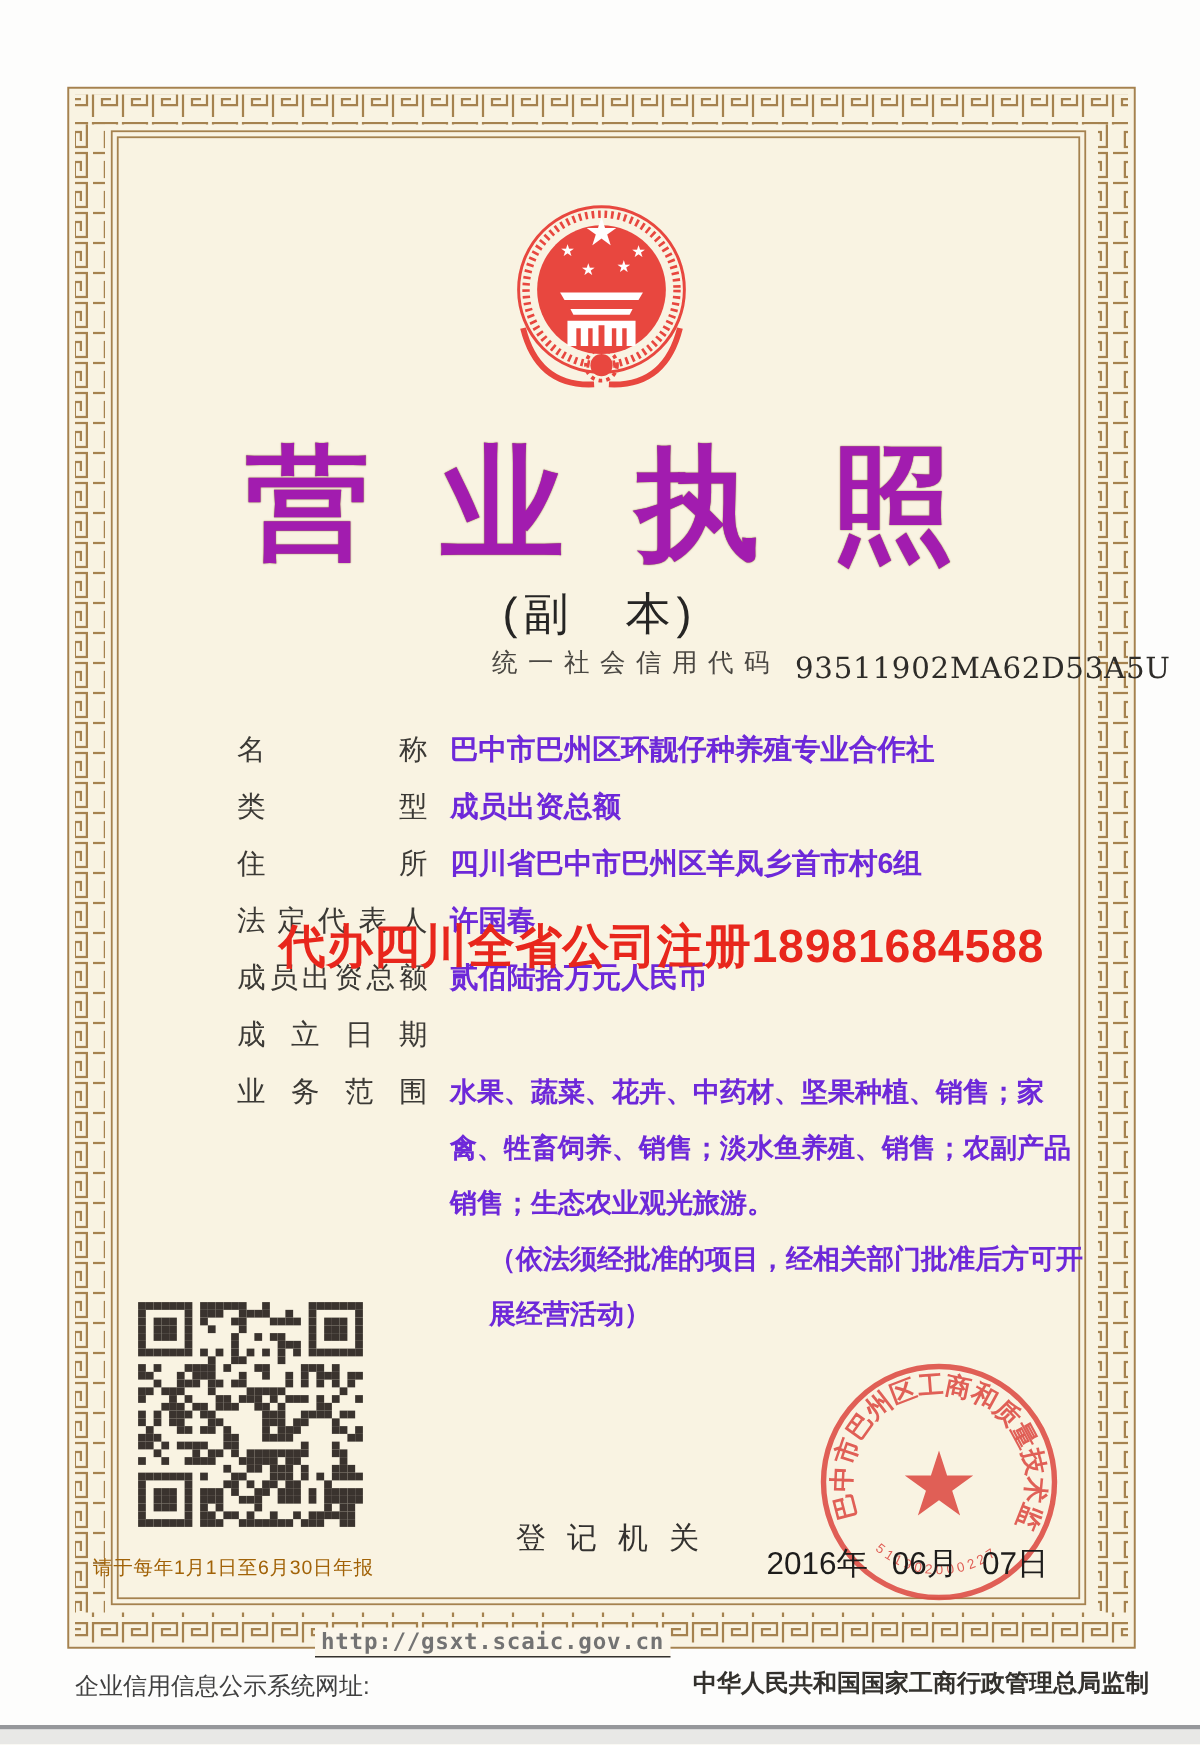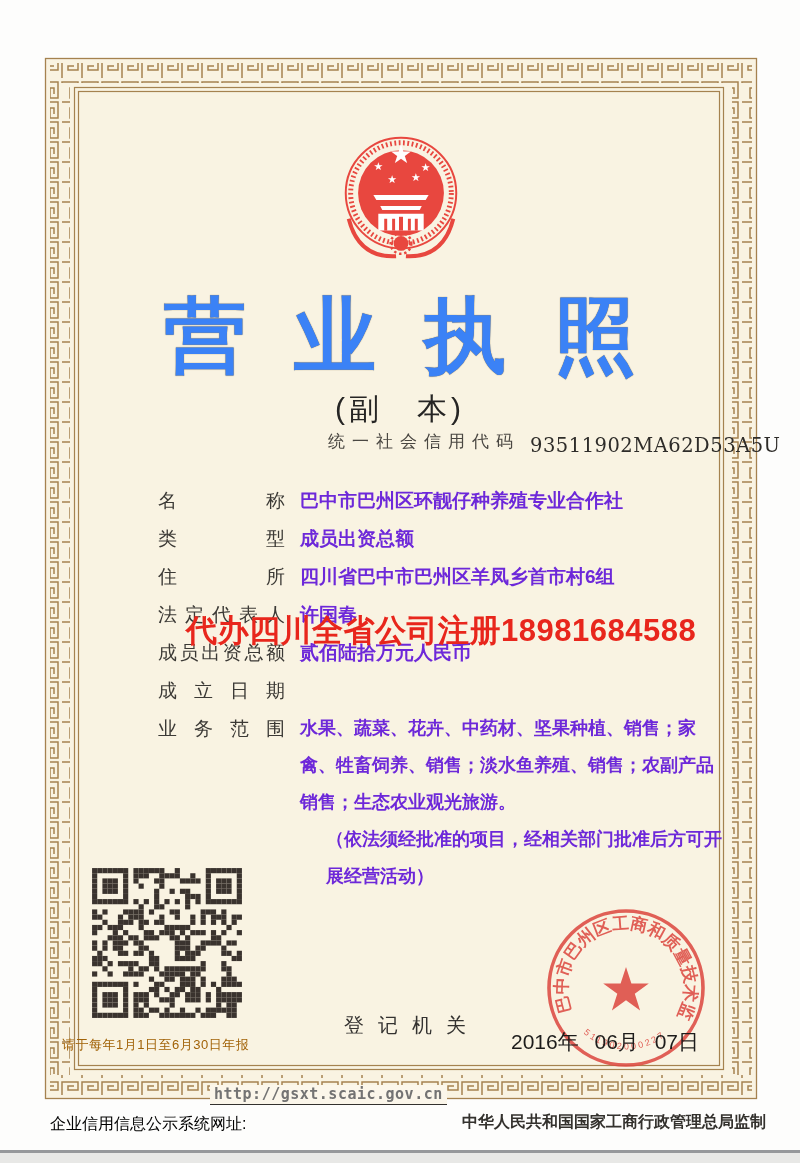--- a/index.html
+++ b/index.html
@@ -14,21 +14,21 @@
   
   .scan-bottom { position:absolute; left:0; top:1150px; width:800px; height:3px; background:#96989b; z-index:8; }
   .scan-bottom-fade { position:absolute; left:0; top:1153px; width:800px; height:10px; background:#e8e8e6; z-index:8; }
 
   
   .emblem { position:absolute; left:327px; top:131px; width:148px; height:140px; z-index:2; }
 
   
   .title {
     position:absolute; left:0; top:282px; width:800px; text-align:center;
-    font-size:82px; font-weight:700; color:#3b82f6;
+    font-size:82px; font-weight:700; color:#a21caf;
     letter-spacing:48px; padding-left:48px; z-index:2;
     text-shadow:0 0 1px #7a5a22;
   }
   .subtitle {
     position:absolute; left:0; top:389px; width:800px; text-align:center;
     font-size:30px; font-weight:500; color:#262524; letter-spacing:4px; z-index:2;
   }
   .credit-row { position:absolute; left:328px; top:429px; z-index:2; white-space:nowrap; }
   .credit-label { font-size:17px; letter-spacing:7px; color:#4a4742; }
   .credit-code {
@@ -81,21 +81,21 @@
   .site-url {
     position:absolute; left:210px; top:1085px; z-index:4;
     font-family:"DejaVu Sans Mono","Liberation Mono",monospace;
     font-size:15px; font-weight:700; color:#737373; letter-spacing:0.5px;
     background:#fbf6ea; padding:0 4px 1px 4px; border-bottom:1.5px solid #33312e;
     white-space:nowrap;
   }
 
   .footer-left {
     position:absolute; left:50px; top:1114px; z-index:9;
-    font-size:16px; color:#000000; white-space:nowrap;
+    font-size:16px; color:#404040; white-space:nowrap;
   }
   .footer-right {
     position:absolute; right:34px; top:1112px; z-index:9;
     font-size:16px; font-weight:600; color:#33312d; white-space:nowrap;
   }
 </style>
 </head>
 <body>
 
 <div class="page">

